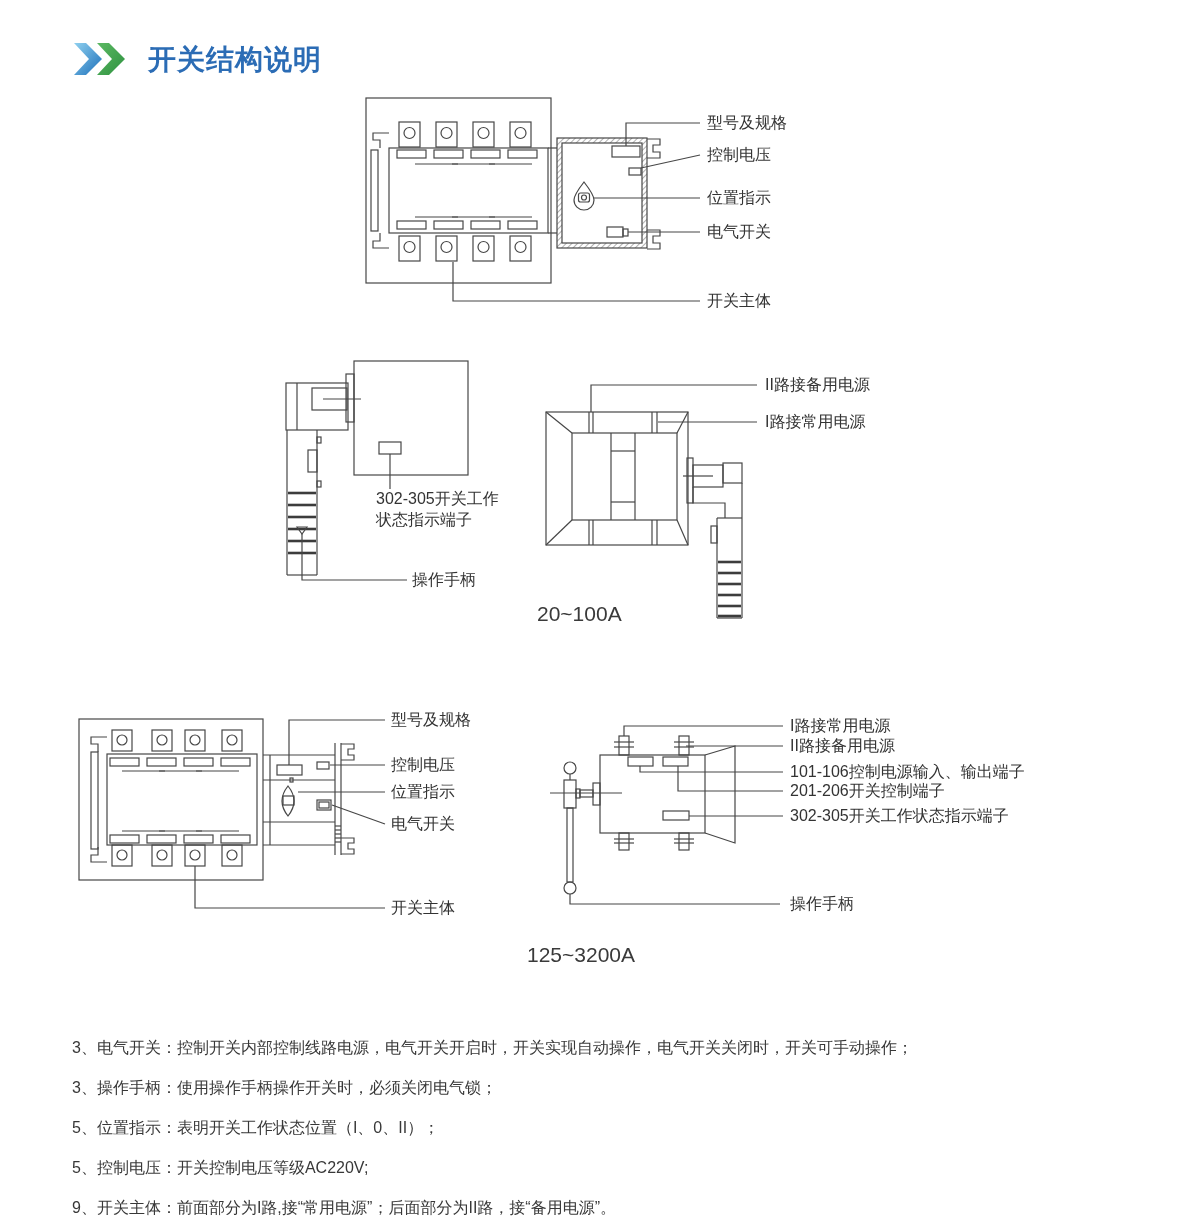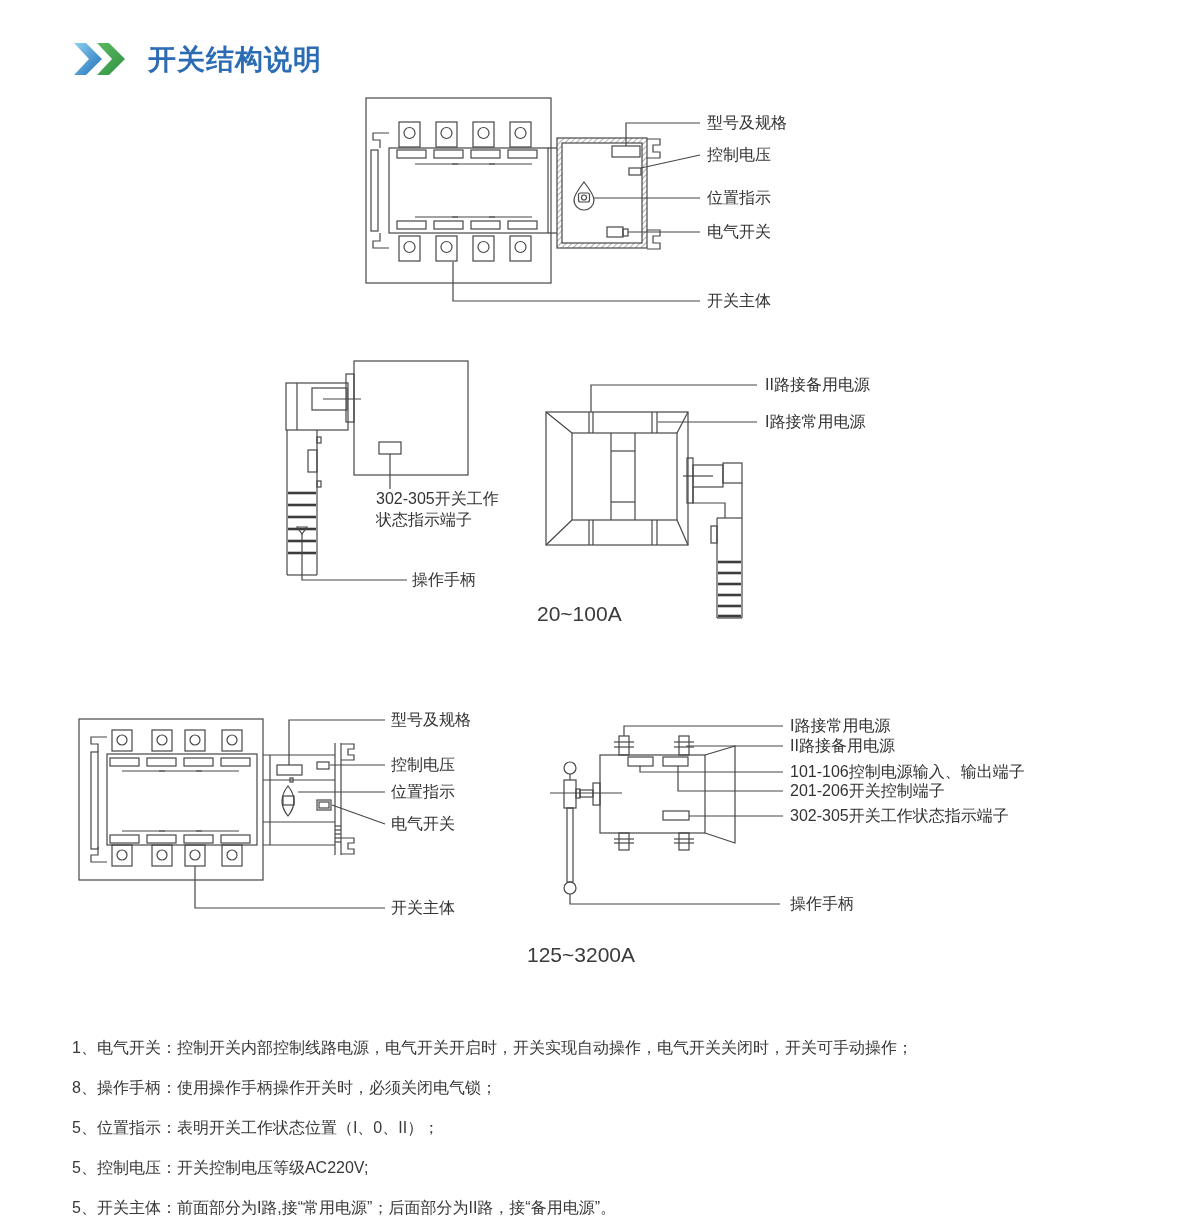--- a/index.html
+++ b/index.html
@@ -329,20 +329,20 @@
       <text x="790" y="751">II路接备用电源</text>
       <text x="790" y="777">101-106控制电源输入、输出端子</text>
       <text x="790" y="796">201-206开关控制端子</text>
       <text x="790" y="821">302-305开关工作状态指示端子</text>
       <text x="790" y="909">操作手柄</text>
       <text class="caption" x="527" y="962">125~3200A</text>
     </g>
   </svg>
 
   <div class="notes">
-    <p>1、电气开关：控制开关内部控制线路电源，电气开关开启时，开关实现自动操作，电气开关关闭时，开关可手动操作；</p>
-    <p>8、操作手柄：使用操作手柄操作开关时，必须关闭电气锁；</p>
+    <p>3、电气开关：控制开关内部控制线路电源，电气开关开启时，开关实现自动操作，电气开关关闭时，开关可手动操作；</p>
+    <p>3、操作手柄：使用操作手柄操作开关时，必须关闭电气锁；</p>
     <p>5、位置指示：表明开关工作状态位置（I、0、II）；</p>
     <p>5、控制电压：开关控制电压等级AC220V;</p>
-    <p>5、开关主体：前面部分为I路,接“常用电源”；后面部分为II路，接“备用电源”。</p>
+    <p>9、开关主体：前面部分为I路,接“常用电源”；后面部分为II路，接“备用电源”。</p>
   </div>
 
 </div>
 
 </body></html>

